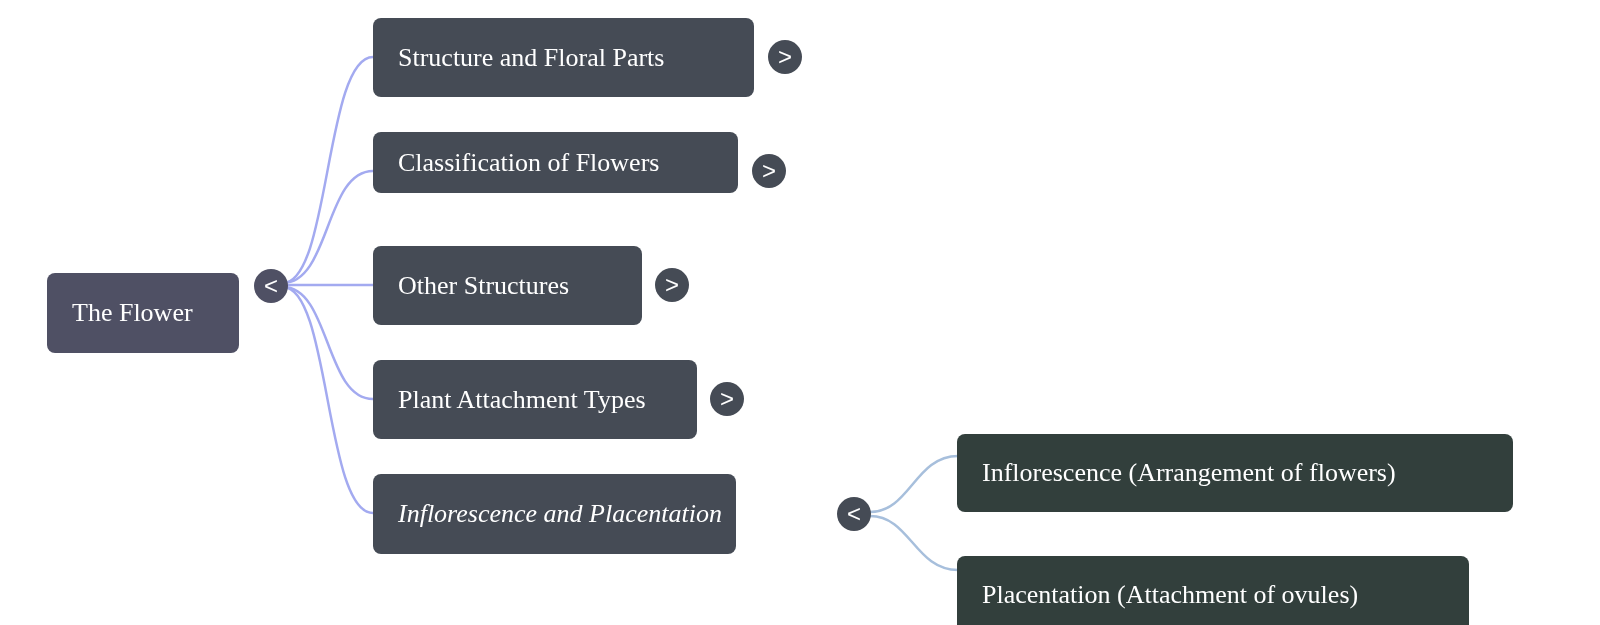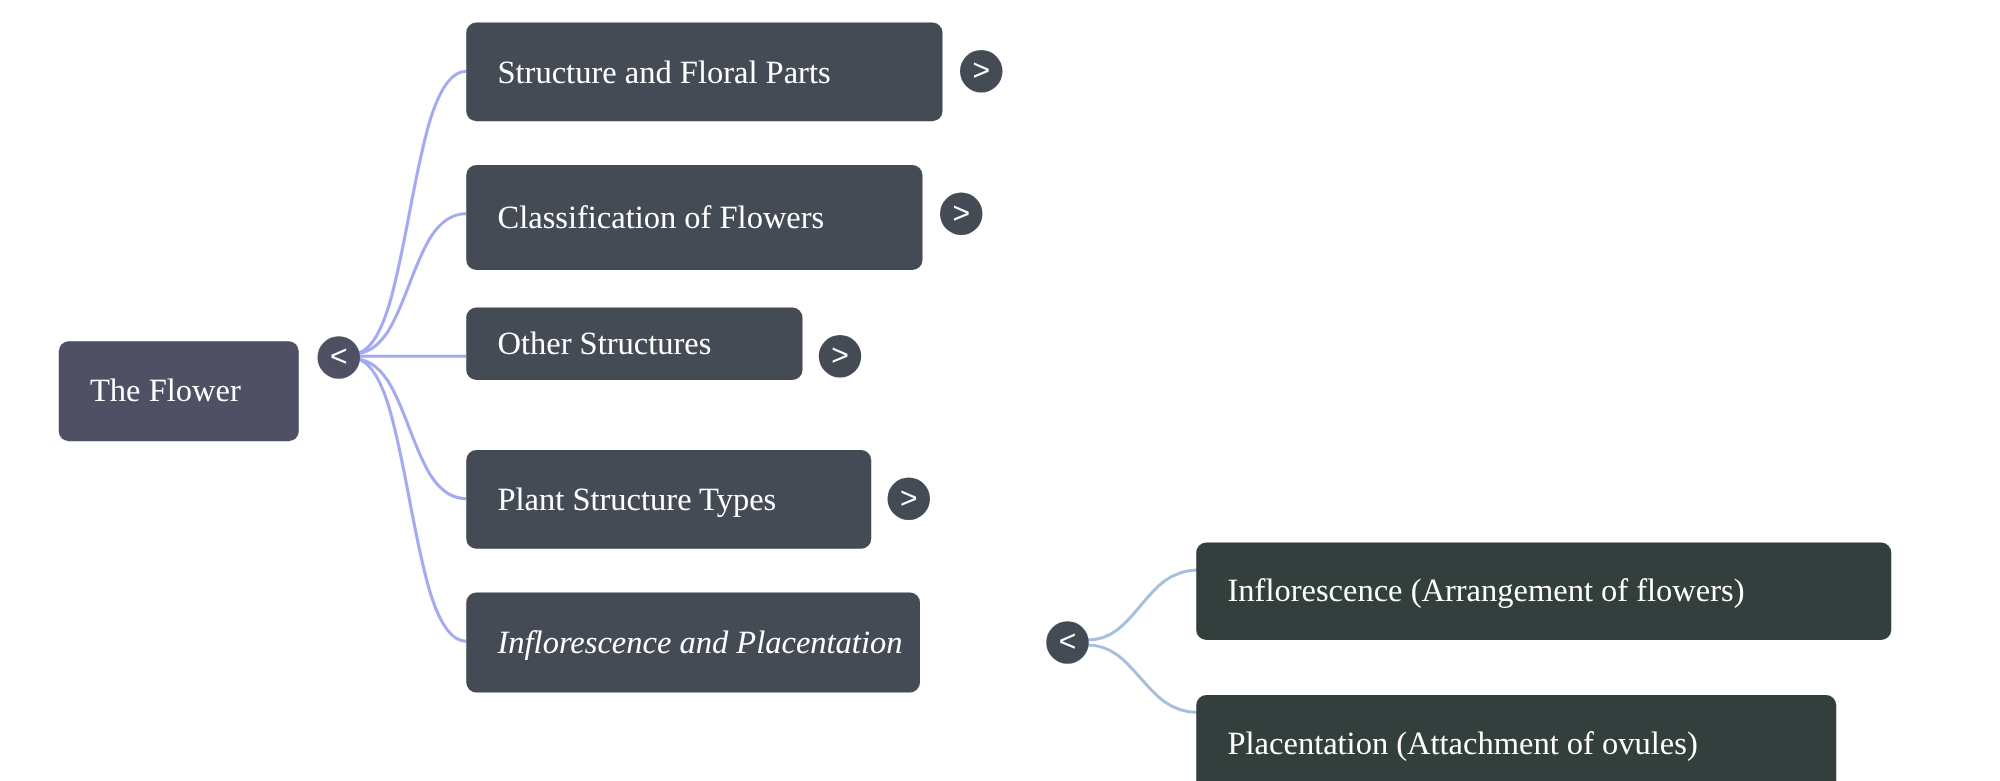--- a/index.html
+++ b/index.html
@@ -38,36 +38,36 @@
   <span>&lt;</span>
 </div>
 
 <div class="node l1" style="left:373px; top:18px; width:381px; height:79px;">
   <span>Structure and Floral Parts</span>
 </div>
 <div class="toggle" style="left:768px; top:40px;">
   <span>&gt;</span>
 </div>
 
-<div class="node l1" style="left:373px; top:132px; width:365px; height:84px;">
+<div class="node l1" style="left:373px; top:132px; width:365px; height:61px;">
   <span>Classification of Flowers</span>
 </div>
 <div class="toggle" style="left:752px; top:154px;">
   <span>&gt;</span>
 </div>
 
-<div class="node l1" style="left:373px; top:246px; width:269px; height:58px;">
+<div class="node l1" style="left:373px; top:246px; width:269px; height:79px;">
   <span>Other Structures</span>
 </div>
 <div class="toggle" style="left:655px; top:268px;">
   <span>&gt;</span>
 </div>
 
 <div class="node l1" style="left:373px; top:360px; width:324px; height:79px;">
-  <span>Plant Structure Types</span>
+  <span>Plant Attachment Types</span>
 </div>
 <div class="toggle" style="left:710px; top:382px;">
   <span>&gt;</span>
 </div>
 
 <div class="node l1" style="left:373px; top:474px; width:363px; height:80px;font-style:italic;">
   <span>Inflorescence and Placentation</span>
 </div>
 <div class="toggle" style="left:837px; top:497px;">
   <span>&lt;</span>

